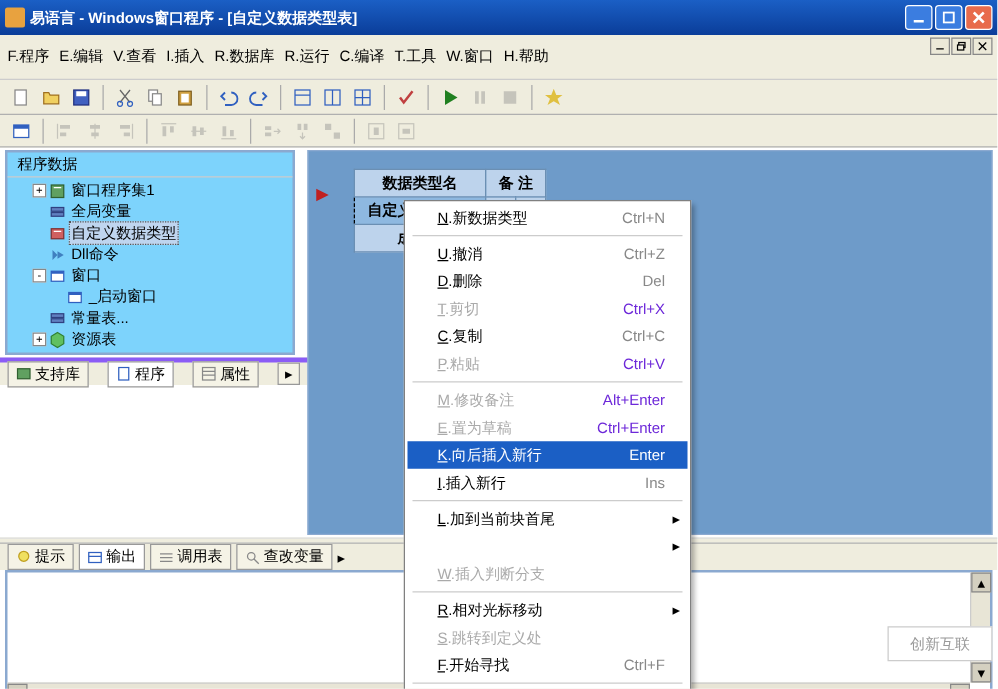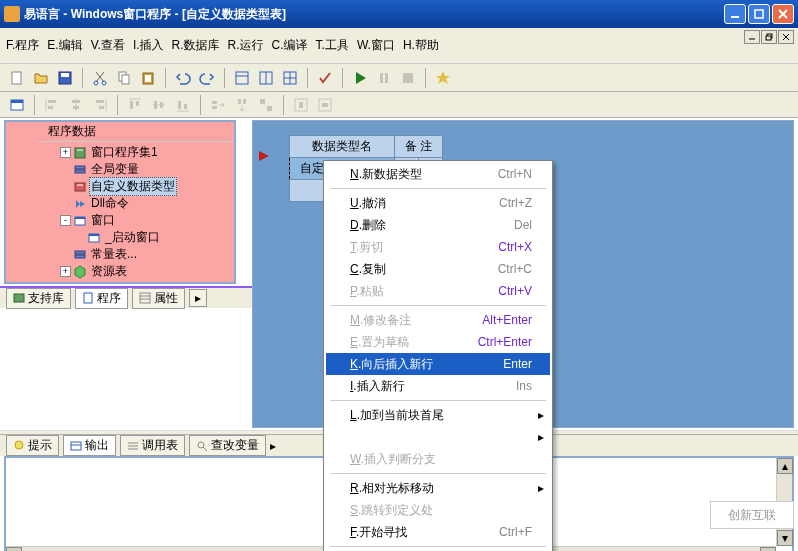--- a/index.html
+++ b/index.html
@@ -19,42 +19,42 @@
 
 .toolbar { height: 28px; background: #efedde; border-bottom: 1px solid #b0b0b0; display: flex; align-items: center; padding: 0 6px; gap: 2px; }
 .tbtn { width: 22px; height: 22px; display: flex; align-items: center; justify-content: center; cursor: pointer; border: 1px solid transparent; }
 .tbtn.disabled { opacity: 0.4; cursor: default; }
 .tsep { width: 1px; height: 20px; background: #aaa; margin: 0 4px; }
 .tbtn svg { width: 16px; height: 16px; }
 
 .toolbar2 { height: 26px; background: #efedde; border-bottom: 1px solid #b0b0b0; display: flex; align-items: center; padding: 0 6px; gap: 2px; }
 
 .main { display: flex; height: 312px; }
-.leftpanel { width: 232px; border: 2px solid #8ba9d0; margin: 2px 16px 2px 4px; background: #fca5a5; display: flex; flex-direction: column; padding-left: 34px; }
+.leftpanel { width: 232px; border: 2px solid #8ba9d0; margin: 2px 0 2px 4px; background: #7dd3fc; display: flex; flex-direction: column; }
 .treehead { height: 20px; border-bottom: 1px solid #ccc; display: flex; align-items: center; padding: 0 4px; gap: 4px; }
 .tree { flex: 1; overflow: auto; padding: 2px 4px; }
 .treerow { display: flex; align-items: center; height: 17px; gap: 2px; white-space: nowrap; }
 .treerow .ind { display: inline-block; }
 .treerow .expander { width: 11px; height: 11px; border: 1px solid #888; display: inline-flex; align-items: center; justify-content: center; font-size: 9px; line-height: 1; cursor: pointer; background:#fff; }
 .treerow .spacer { width: 11px; display: inline-block; }
 .treerow .nodeicon { width: 14px; height: 14px; display:inline-flex; align-items:center; justify-content:center; }
 .treerow.selected .label { background: #bfd5ef; border: 1px dotted #555; padding: 0 1px; }
 .treerow .label { padding: 0 2px; }
 
-.lefttabs { height: 22px; border-top: 2px solid #8b5cf6; display: flex; align-items: center; padding: 2px 6px; gap: 4px; background:#efedde; }
+.lefttabs { height: 22px; border-top: 4px solid #8b5cf6; display: flex; align-items: center; padding: 2px 6px; gap: 15px; background:#efedde; }
 .lefttab { border: 1px solid #999; padding: 1px 6px; background: #f5f3e6; cursor: pointer; display:flex; align-items:center; gap:3px; }
 .lefttab .icon { width:12px; height:12px; }
 .lefttab.active { background: #fff; }
 .lefttabs .extrabtn { width: 18px; height: 18px; border: 1px solid #999; background:#f5f3e6; cursor:pointer; display:flex; align-items:center; justify-content:center; }
 
 .rightpanel { flex: 1; background: #6e9bc9; margin: 2px 4px 2px 0; position: relative; border:1px solid #8ba9d0; overflow:hidden; }
 .redmark { position:absolute; left:4px; top:28px; width:14px; height:14px; }
 .redmark svg { width:14px; height:14px; }
 .table { position: absolute; left: 36px; top: 14px; border-collapse: collapse; }
-.table th, .table td { border: 1px solid #6b8fb3; padding: 2px 10px; background: #bdd3ec; font-weight: normal; text-align: center; height: 20px; }
+.table th, .table td { border: 1px solid #6b8fb3; padding: 2px 10px; background: #bdd3ec; font-weight: bold; text-align: center; height: 20px; }
 .table .sel { background: #8eb8e0; border: 1px dashed #000; }
 
 .contextmenu { position: absolute; left: 323px; top: 160px; width: 230px; background: #fff; border: 1px solid #808080; box-shadow: 3px 3px 4px rgba(0,0,0,0.3); z-index: 100; padding: 2px; }
 .cmitem { display: flex; align-items: center; height: 22px; padding: 0 18px 0 24px; cursor: pointer; white-space: nowrap; position: relative; }
 .cmitem.disabled { color: #aaa; cursor: default; }
 .cmitem.highlight { background: #1b5fc5; color: #fff; }
 .cmitem .label { flex: 1; }
 .cmitem .shortcut { color: #888; }
 .cmitem.disabled .shortcut { color:#6d28d9; }
 .cmitem.highlight .shortcut { color: #fff; }

